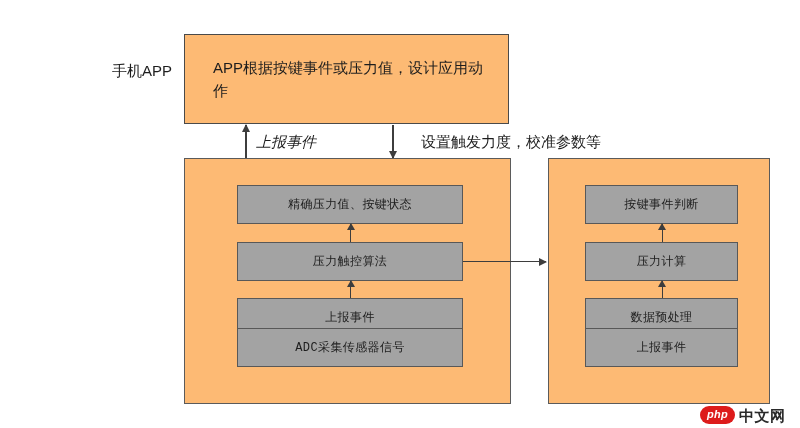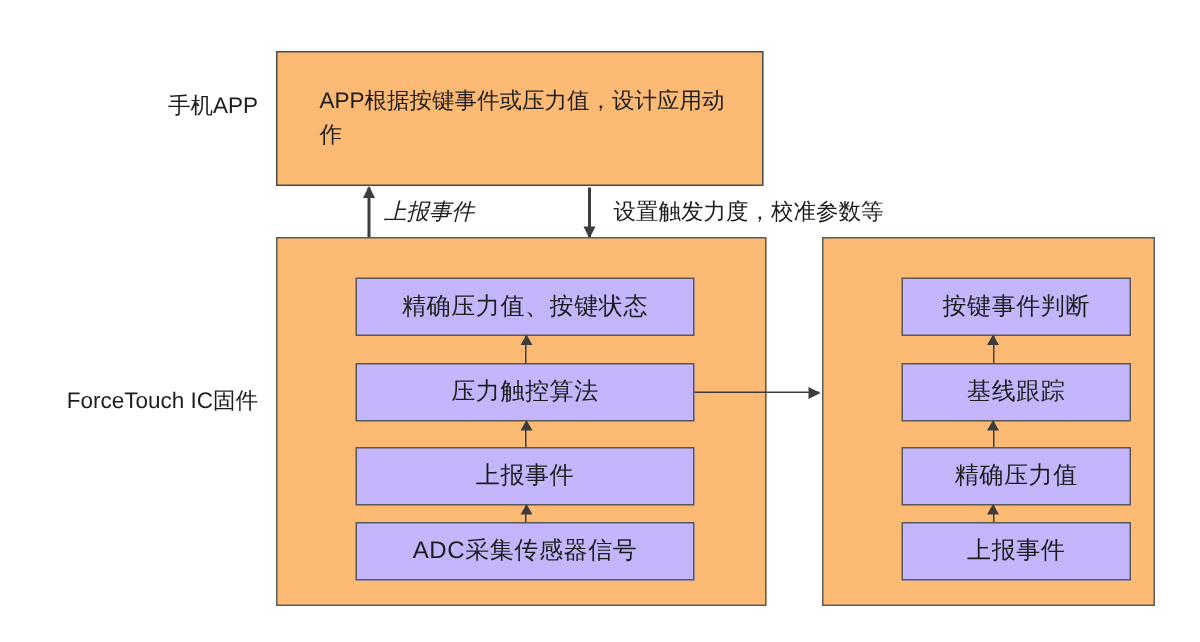--- a/index.html
+++ b/index.html
@@ -64,38 +64,39 @@
   }
   #fw-right-box {
     left: 548px; top: 158px;
     width: 222px; height: 246px;
   }
 
   
   .stage {
     position: absolute;
     border: 1.3px solid #585858;
-    background: #c4b5fd;
+    background: #a3a3a3;
     box-sizing: border-box;
     display: flex;
     align-items: center;
     justify-content: center;
-    font-size: 16px;
+    font-size: 12px;
     line-height: 1;
     color: #1d1d1d;
     white-space: nowrap;
     letter-spacing: 0.4px;
+    font-family: Liberation Mono, monospace;
   }
   .col-left .stage  { left: 237px; width: 226px; height: 39px; }
-  .col-right .stage { left: 585px; width: 153px; height: 39px; margin-left: 16px; }
+  .col-right .stage { left: 585px; width: 153px; height: 39px; }
 
   .r0 { top: 185px; }
   .r1 { top: 242px; }
   .r2 { top: 298px; }
-  .r3 { top: 348px; }
+  .r3 { top: 328px; }
 
   
   .v-arrow {
     position: absolute;
     width: 1.4px;
     background: #3d3d3d;
   }
   .v-arrow::after {
     content: "";
     position: absolute;
@@ -147,21 +148,21 @@
     border-top: 8px solid #3d3d3d;
   }
   .link-label {
     position: absolute;
     font-size: 15px;
     line-height: 1;
     color: #1d1d1d;
     white-space: nowrap;
   }
   #link-label-up   { left: 256px; top: 134px; font-style: italic; }
-  #link-label-down { left: 409px; top: 134px; text-align: right; }
+  #link-label-down { left: 421px; top: 134px; text-align: right; }
 
   
   #cross-arrow {
     position: absolute;
     left: 463px; top: 261px;
     width: 83px; height: 1.4px;
     background: #3d3d3d;
   }
   #cross-arrow::after {
     content: "";
@@ -201,21 +202,20 @@
     letter-spacing: 0.5px;
   }
 </style>
 </head>
 <body>
 
 <div id="diagram">
 
   <div class="row-label" id="label-app">手机APP</div>
 
-  <div class="row-label" id="label-fw">ForceTouch IC固件</div>
 
   <div class="outer-box" id="app-box">
     <div class="app-text">APP根据按键事件或压力值，设计应用动作</div>
   </div>
 
   <div class="link-arrow-up"></div>
   <div class="link-label" id="link-label-up">上报事件</div>
 
   <div class="link-arrow-down"></div>
   <div class="link-label" id="link-label-down">设置触发力度，校准参数等</div>
@@ -234,23 +234,27 @@
     <div class="stage r3">ADC采集传感器信号</div>
   </div>
 
   <div id="cross-arrow"></div>
 
   <div class="outer-box col-right" id="fw-right-box"></div>
   <div class="col-right">
     <div class="stage r0">按键事件判断</div>
     <div class="v-arrow va0"></div>
 
-    <div class="stage r1">基线跟踪</div>
+    <div class="stage r1">压力计算</div>
     <div class="v-arrow va1"></div>
 
-    <div class="stage r2">精确压力值</div>
+    <div class="stage r2">数据预处理</div>
     <div class="v-arrow va2"></div>
 
     <div class="stage r3">上报事件</div>
   </div>
 
+  <div id="watermark">
+    <span class="php-badge">php</span>
+    <span class="wm-text">中文网</span>
+  </div>
 
 </div>
 
 </body></html>

